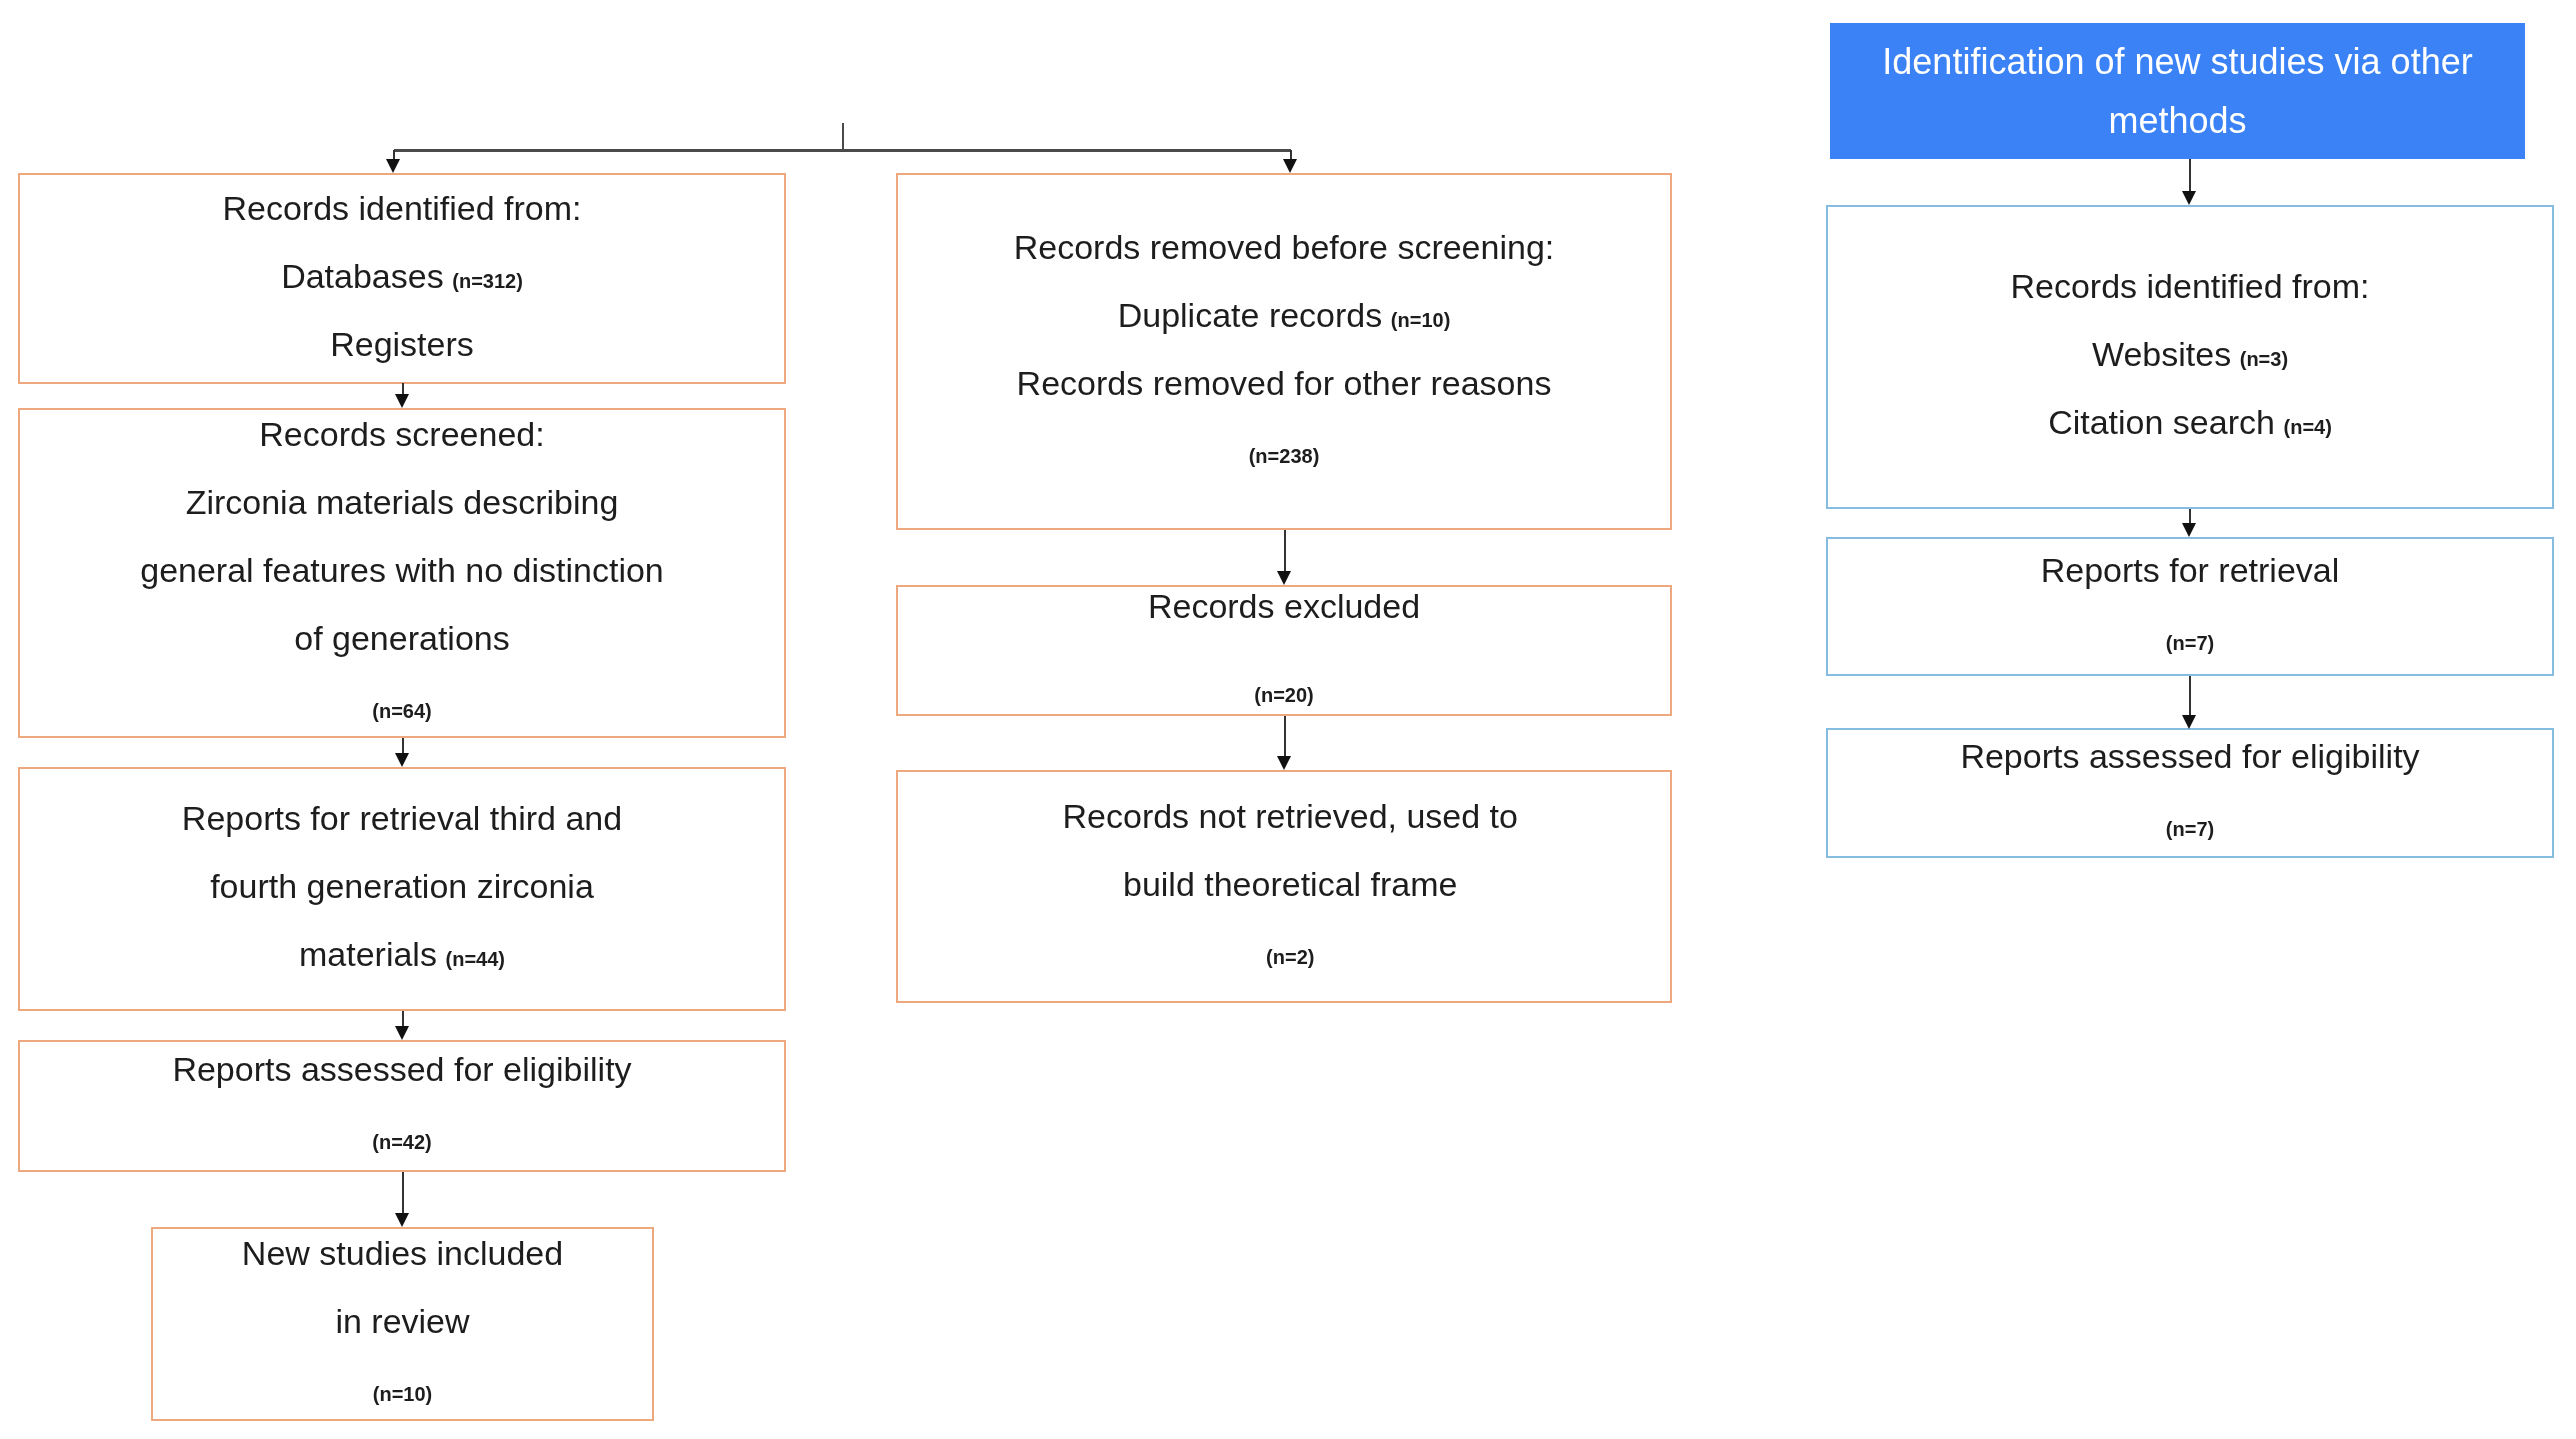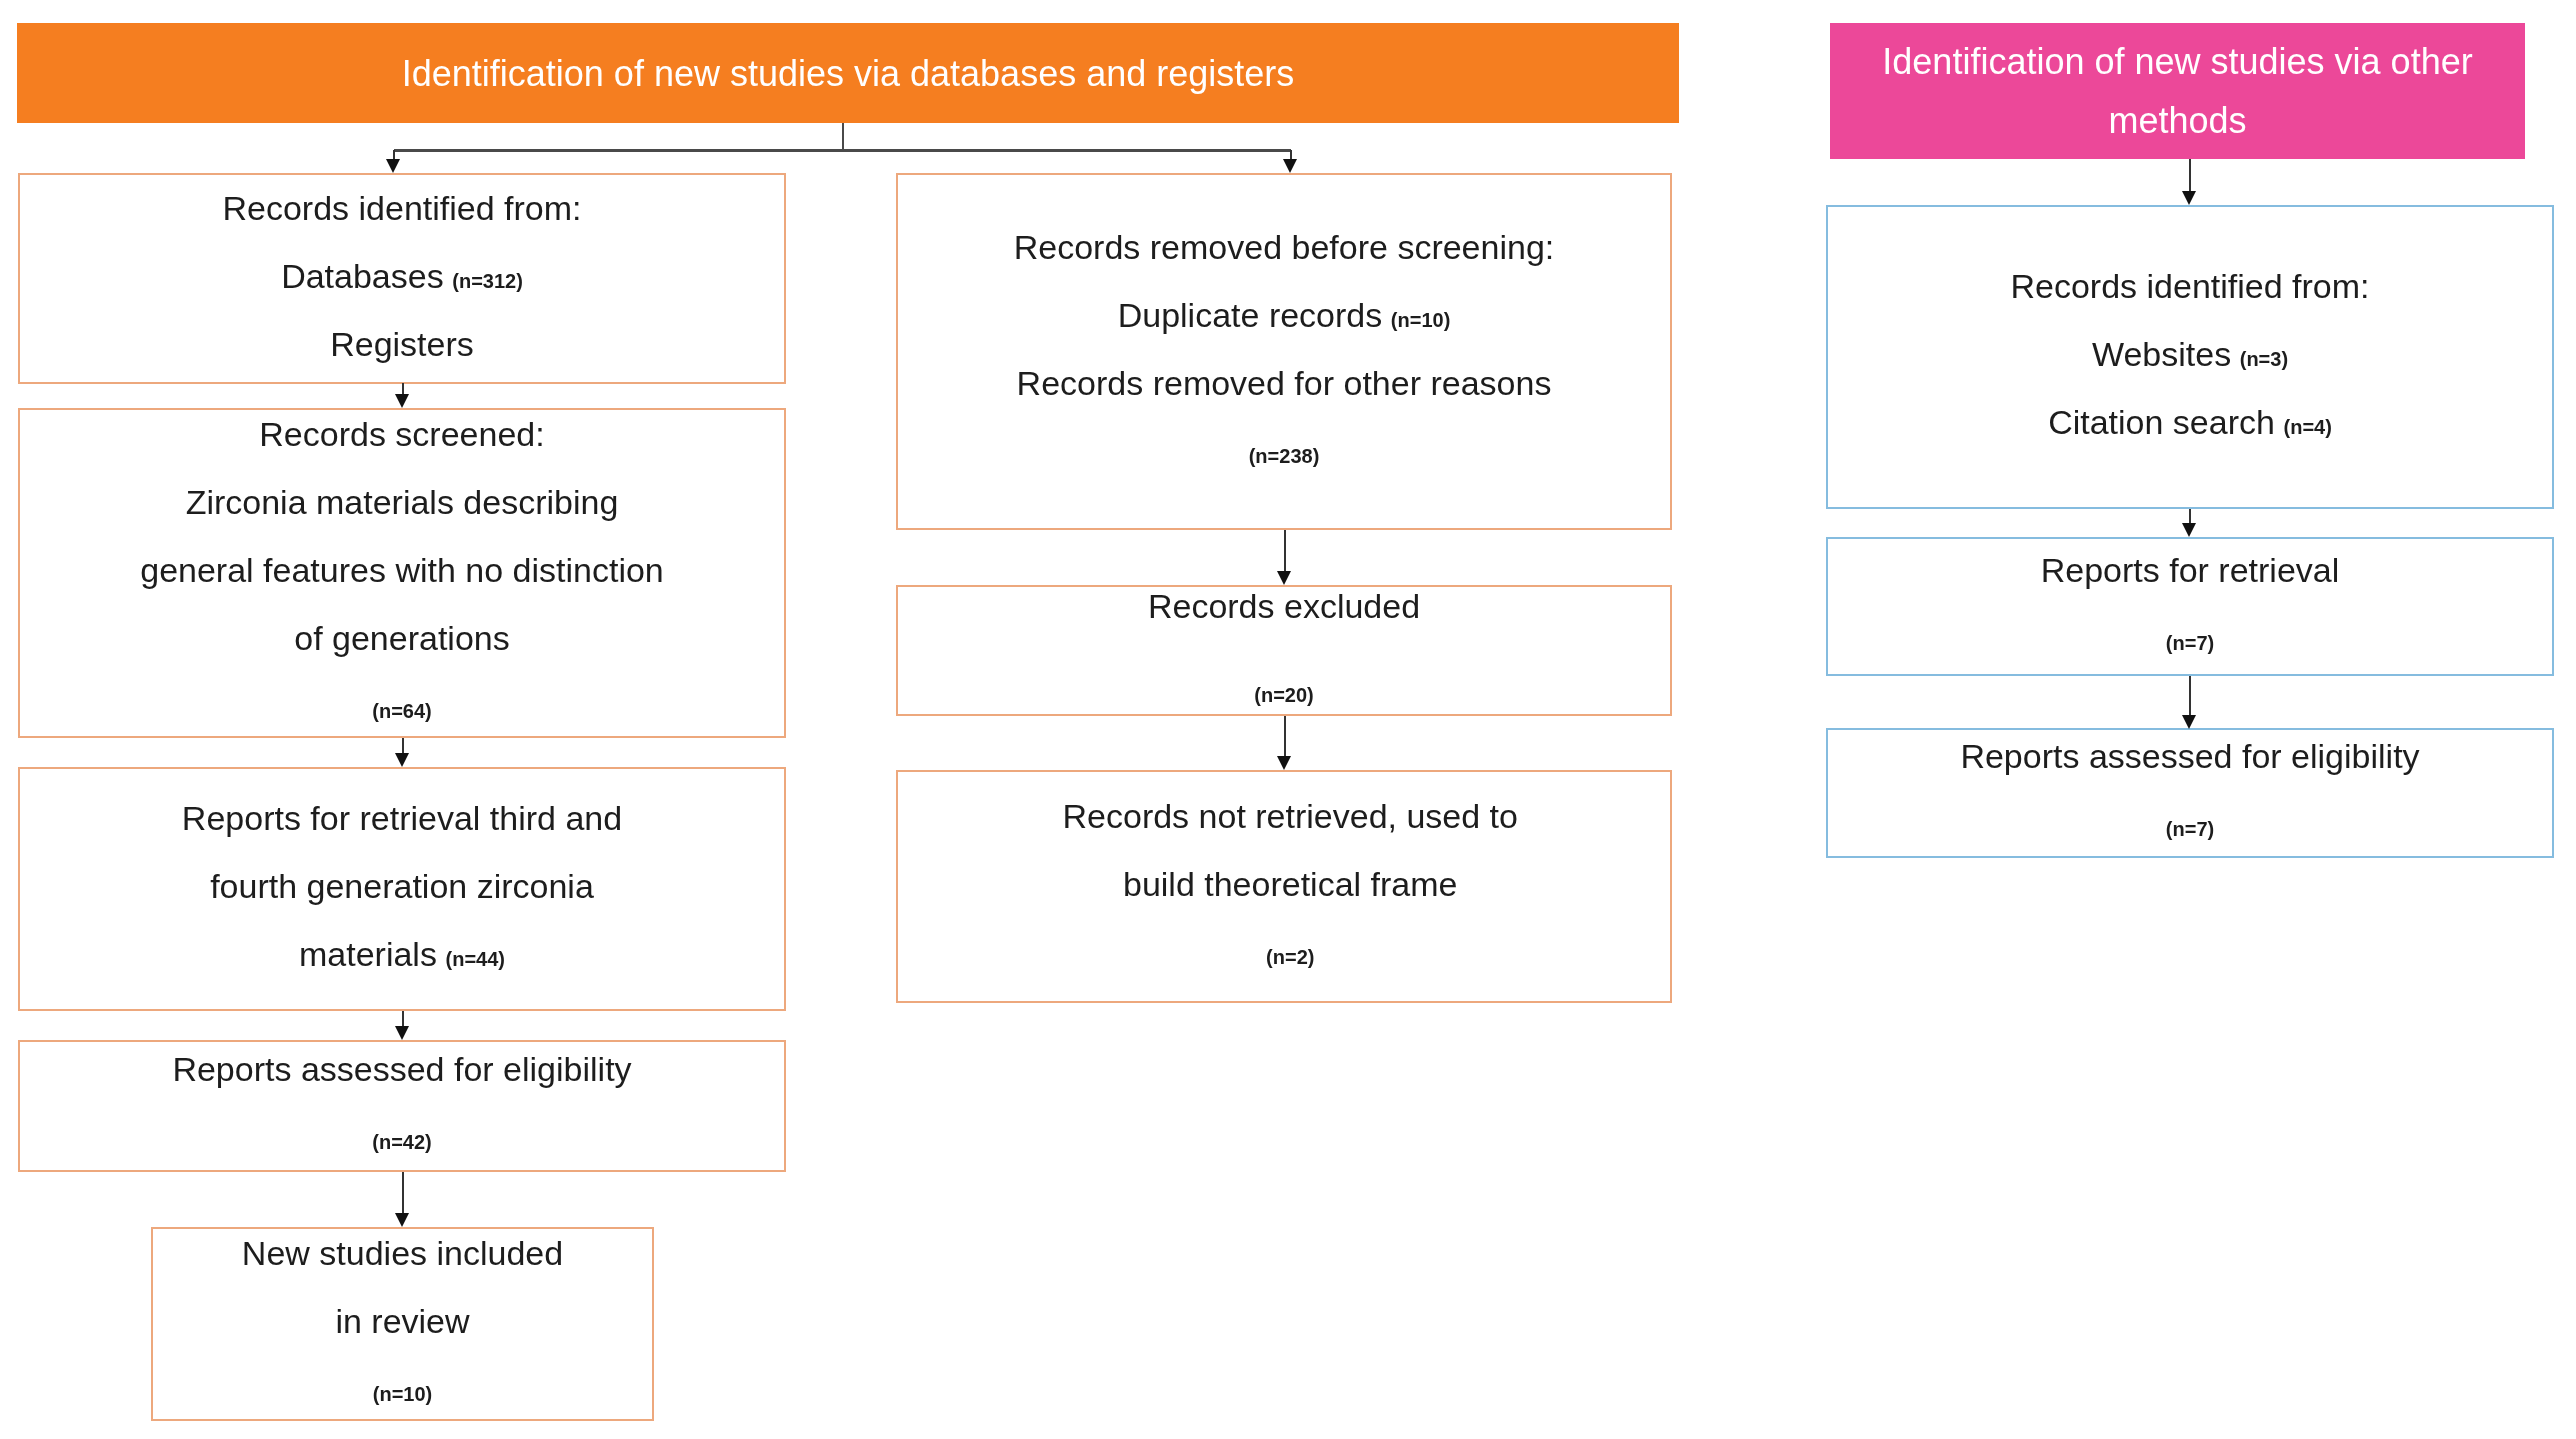--- a/index.html
+++ b/index.html
@@ -18,21 +18,21 @@
     display: flex;
     align-items: center;
     justify-content: center;
     text-align: center;
     color: #ffffff;
     font-size: 36px;
     line-height: 59px;
     box-sizing: border-box;
   }
   .hdr-orange { background: #F57E20; }
-  .hdr-blue   { background: #ec4899; padding: 0 44px; }
+  .hdr-blue   { background: #3b82f6; padding: 0 44px; }
 
   
   .box {
     position: absolute;
     background: #ffffff;
     box-sizing: border-box;
     display: flex;
     flex-direction: column;
     justify-content: center;
     text-align: center;
@@ -64,23 +64,20 @@
     border-left: 7.7px solid transparent;
     border-right: 7.7px solid transparent;
     border-top: 14.4px solid #111111;
   }
 </style>
 </head>
 <body>
 
 <div id="canvas">
 
-  <div class="hdr hdr-orange" style="left:17px; top:23px; width:1662px; height:100px;">
-    <span>Identification of new studies via databases and registers</span>
-  </div>
 
   <div class="hdr hdr-blue" style="left:1830px; top:23px; width:695px; height:136px;">
     <span>Identification of new studies via other methods</span>
   </div>
 
   <div class="vline" style="left:842px; top:123px; height:26px; width:1.9px;"></div>
   <div class="hline" style="left:394px; top:149px; width:897px;"></div>
   <div class="arrow" style="left:386px; top:150px; width:15.3px; height:23px;">
     <div class="shaft"></div>
       <div class="head"></div>

